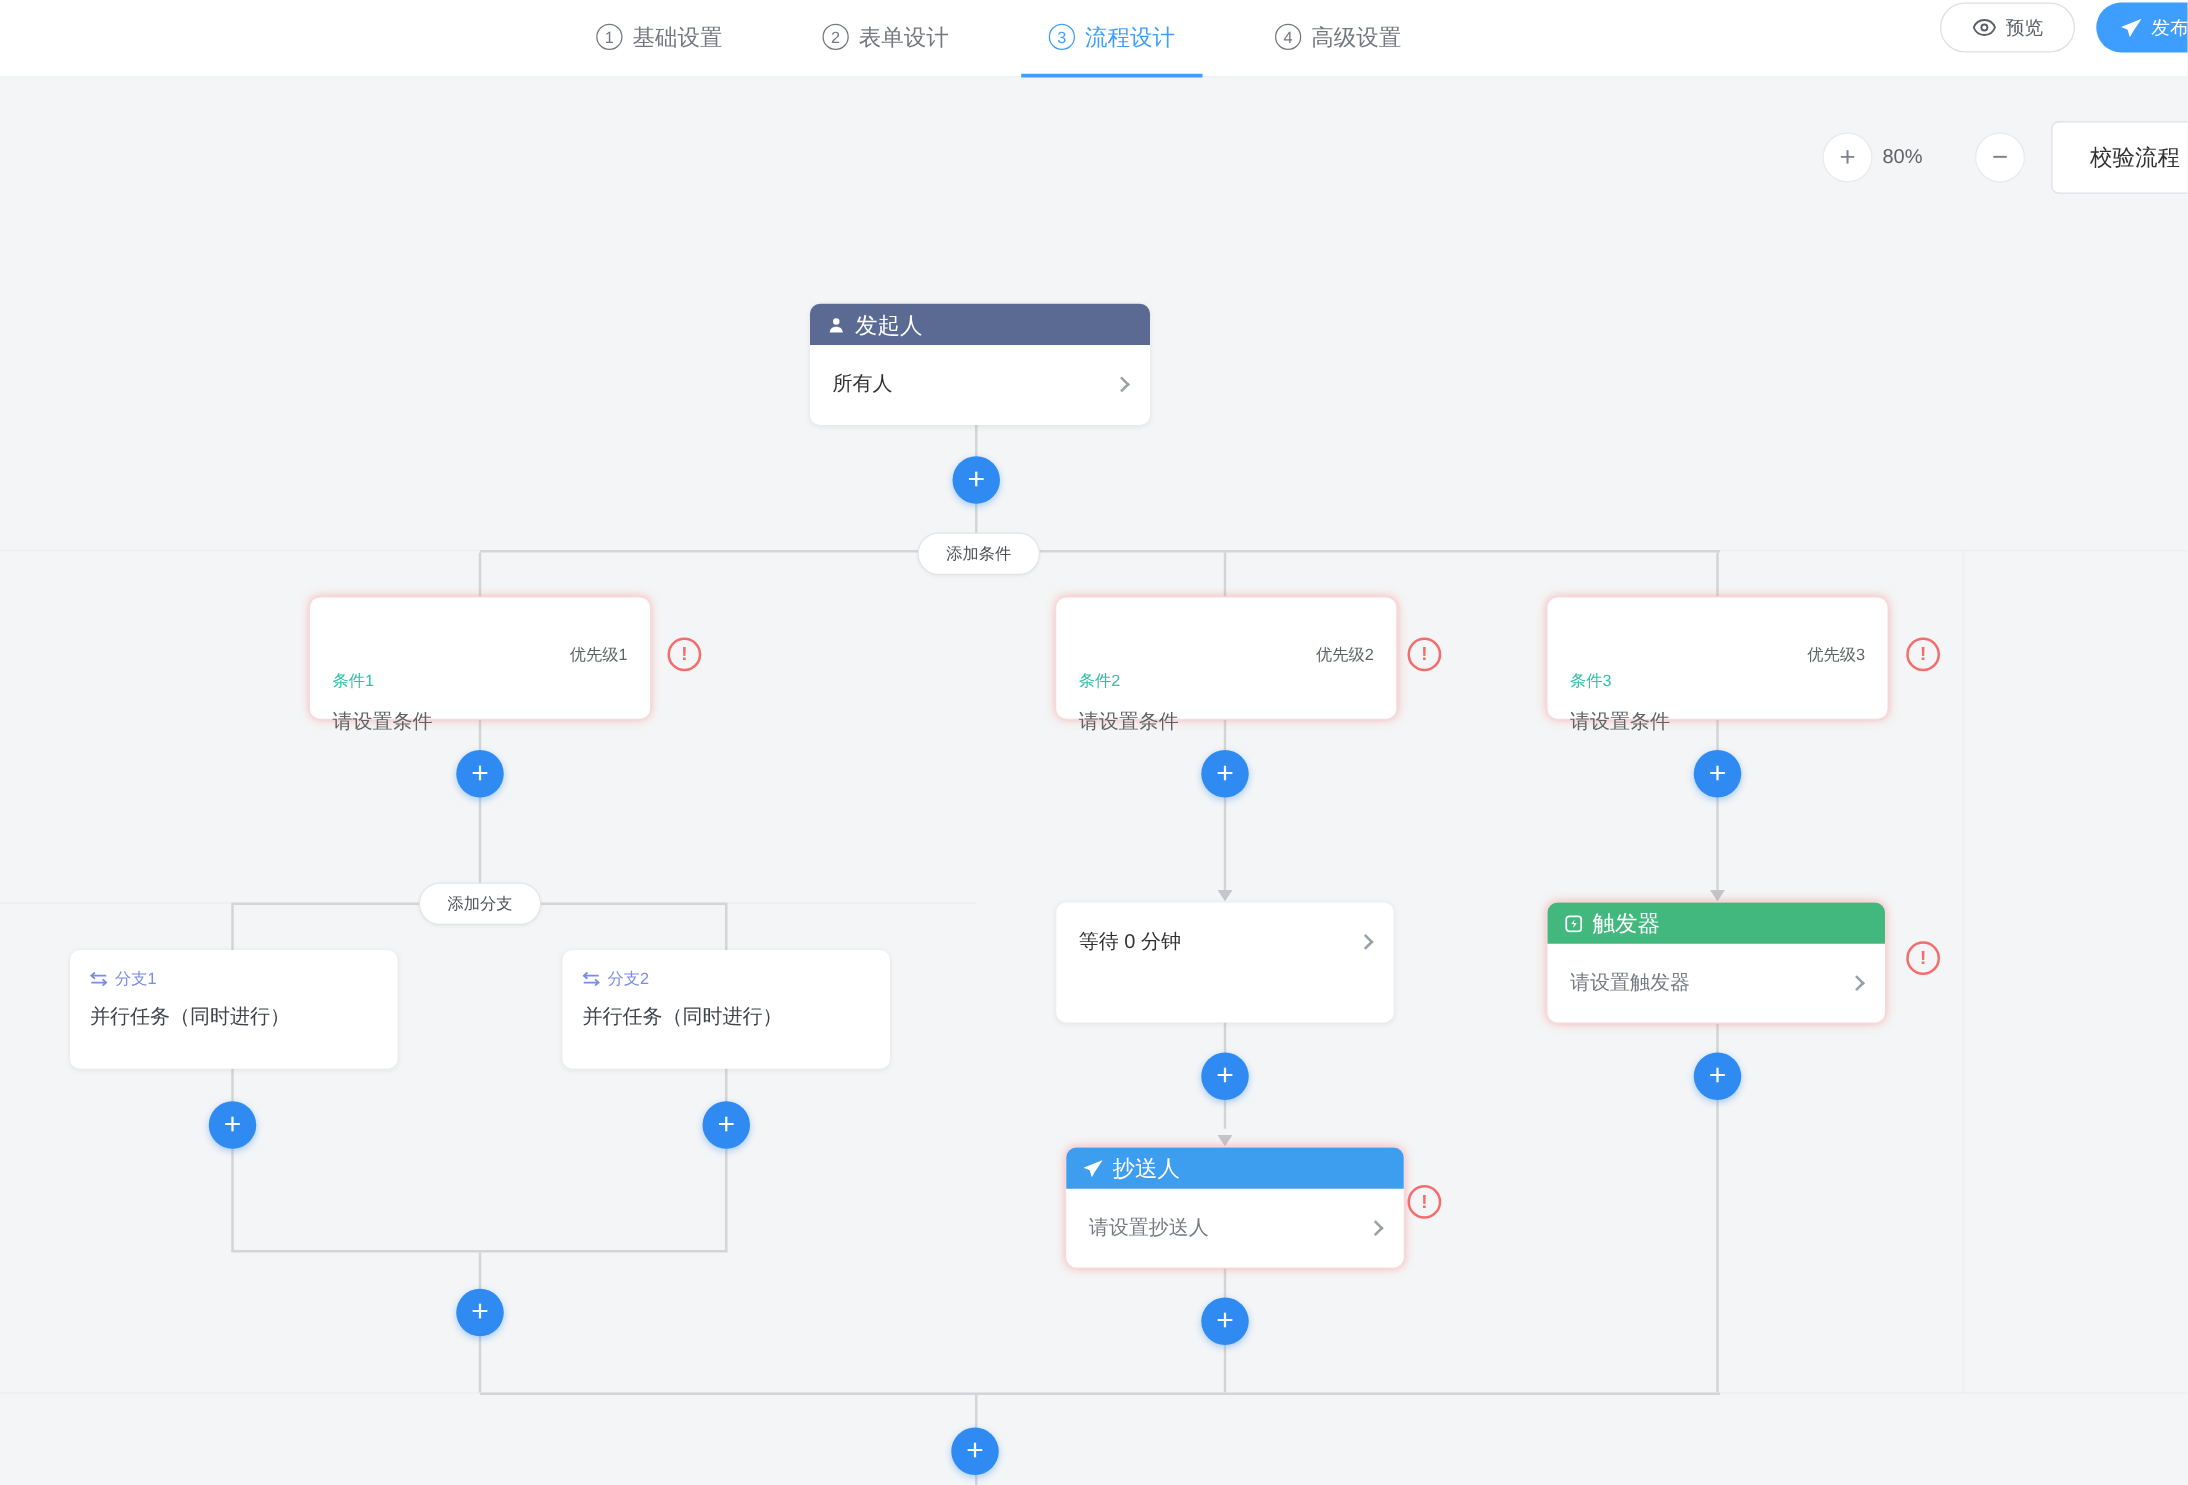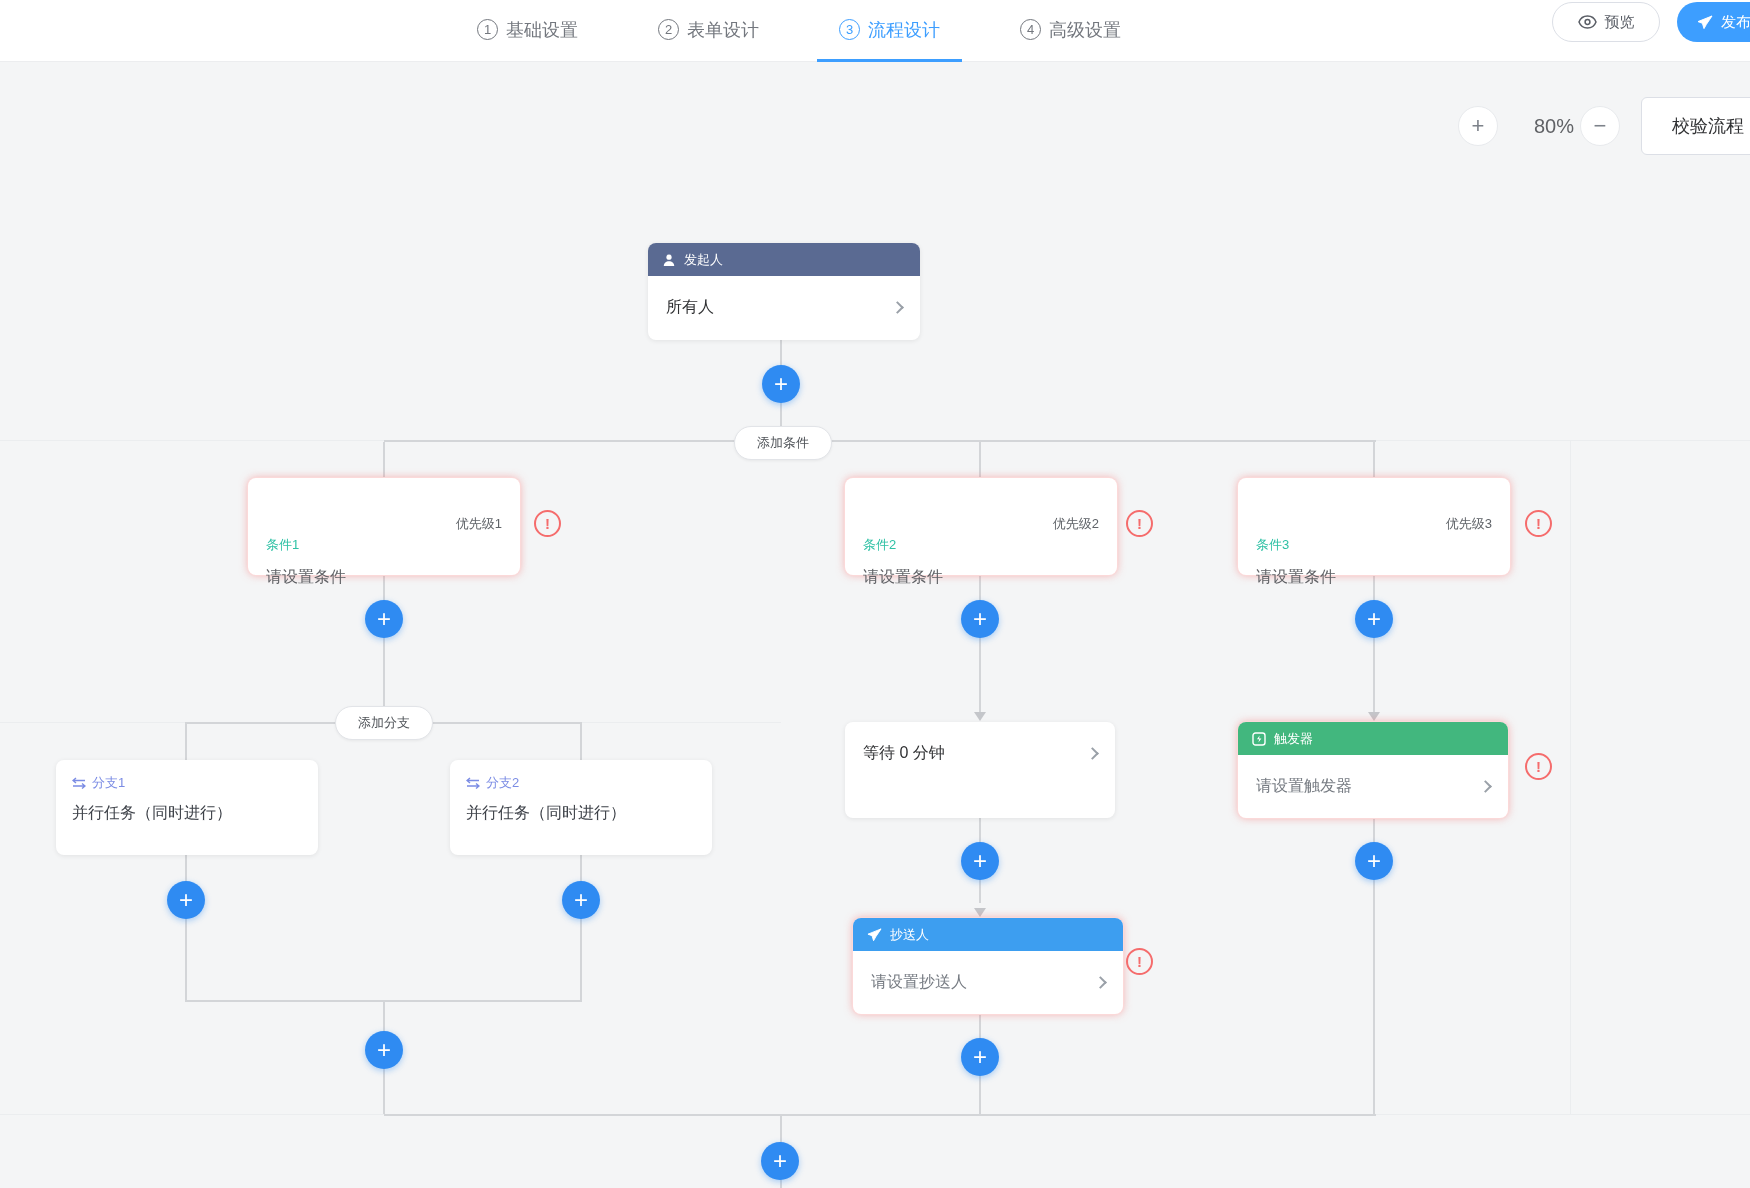--- a/index.html
+++ b/index.html
@@ -12,39 +12,39 @@
   .tab { display:flex; align-items:center; gap:8px; padding:0 22px; font-size:18px; color:#73777e; border-bottom:3px solid transparent; cursor:pointer; }
   .tab .circ { width:21px; height:21px; border:1.5px solid currentColor; border-radius:50%; font-size:13px; display:flex; align-items:center; justify-content:center; }
   .tab.active { color:#3d9eff; border-bottom-color:#3d9eff; }
   .btn-preview { position:absolute; left:1552px; top:2px; width:108px; height:40px; border:1px solid #dcdfe6; border-radius:20px; background:#fff; display:flex; align-items:center; justify-content:center; gap:8px; font-size:15px; color:#5a5e66; cursor:pointer; }
   .btn-publish { position:absolute; left:1677px; top:2px; width:120px; height:40px; border:none; border-radius:20px; background:#3d9eff; display:flex; align-items:center; gap:8px; padding-left:20px; font-size:15px; color:#fff; cursor:pointer; }
 
   
   .zoom-circle { position:absolute; width:40px; height:40px; border-radius:50%; background:#fff; border:1px solid #e8eaed; color:#7d828a; font-size:22px; display:flex; align-items:center; justify-content:center; cursor:pointer; z-index:20; }
   .z-in  { left:1458px; top:106px; }
   .z-out { left:1580px; top:106px; }
-  .zoom-pct { position:absolute; left:1506px; top:106px; width:68px; height:40px; line-height:40px; text-align:right; font-size:20px; color:#606266; z-index:20; }
+  .zoom-pct { position:absolute; left:1506px; top:106px; width:68px; height:40px; line-height:40px; text-align:left; font-size:16px; color:#606266; z-index:20; }
   .btn-validate { position:absolute; left:1641px; top:97px; width:130px; height:58px; background:#fff; border:1px solid #dcdfe6; border-radius:6px; font-size:18px; color:#303133; display:flex; align-items:center; padding-left:30px; cursor:pointer; z-index:20; }
 
   
   .fl { position:absolute; background:#ebedef; z-index:1; }
   .hl { position:absolute; height:2px; background:#d3d5d8; z-index:2; }
   .vl { position:absolute; width:2px;  background:#d3d5d8; z-index:2; }
   .arrow-down { position:absolute; width:0; height:0; border-left:6px solid transparent; border-right:6px solid transparent; border-top:9px solid #c4c6ca; z-index:3; }
 
   
   .plus { position:absolute; width:38px; height:38px; border-radius:50%; background:#2f8bf2; color:#fff; font-size:24px; font-weight:300; display:flex; align-items:center; justify-content:center; box-shadow:0 2px 6px rgba(47,139,242,.4); cursor:pointer; z-index:6; }
 
   
   .pill { position:absolute; width:98px; height:34px; background:#fff; border:1px solid #e2e4e8; border-radius:17px; font-size:13px; color:#4f5358; display:flex; align-items:center; justify-content:center; box-shadow:0 1px 3px rgba(0,0,0,.06); cursor:pointer; z-index:6; }
 
   
   .node { position:absolute; background:#fff; border-radius:8px; box-shadow:0 1px 5px rgba(0,0,0,.08); cursor:pointer; z-index:5; }
   .node.err { box-shadow:0 0 0 1px #fbd9d9, 0 0 8px rgba(245,108,108,.55); }
-  .node-hd { height:33px; border-radius:8px 8px 0 0; display:flex; align-items:center; gap:8px; padding:0 14px; color:#fff; font-size:13px; }
+  .node-hd { height:33px; border-radius:8px 8px 0 0; display:flex; align-items:center; gap:8px; padding:0 14px; color:#fff; font-size:18px; }
   .hd-slate { background:#5a6a92; } .hd-red { background:#f05543; } .hd-blue { background:#3d9ef0; } .hd-green { background:#42b77e; }
   .node-bd { height:63px; display:flex; align-items:center; justify-content:space-between; padding:0 18px; }
   .nval { font-size:16px; color:#303133; }
   .nval.ph { color:#767b82; }
   .chev { width:9px; height:9px; border-top:2px solid #9aa0a8; border-right:2px solid #9aa0a8; transform:rotate(45deg); flex:none; }
 
   .cond { position:absolute; width:272px; height:97px; background:#fff; border-radius:8px; padding:15px 18px 0 18px; cursor:pointer; z-index:5;
           box-shadow:0 0 0 1px #fbd9d9, 0 0 8px rgba(245,108,108,.55); }
   .cond-top { display:flex; justify-content:space-between; align-items:center; font-size:13px; }
   .cond-name { color:#2fc1a5;margin-top:43px; }

